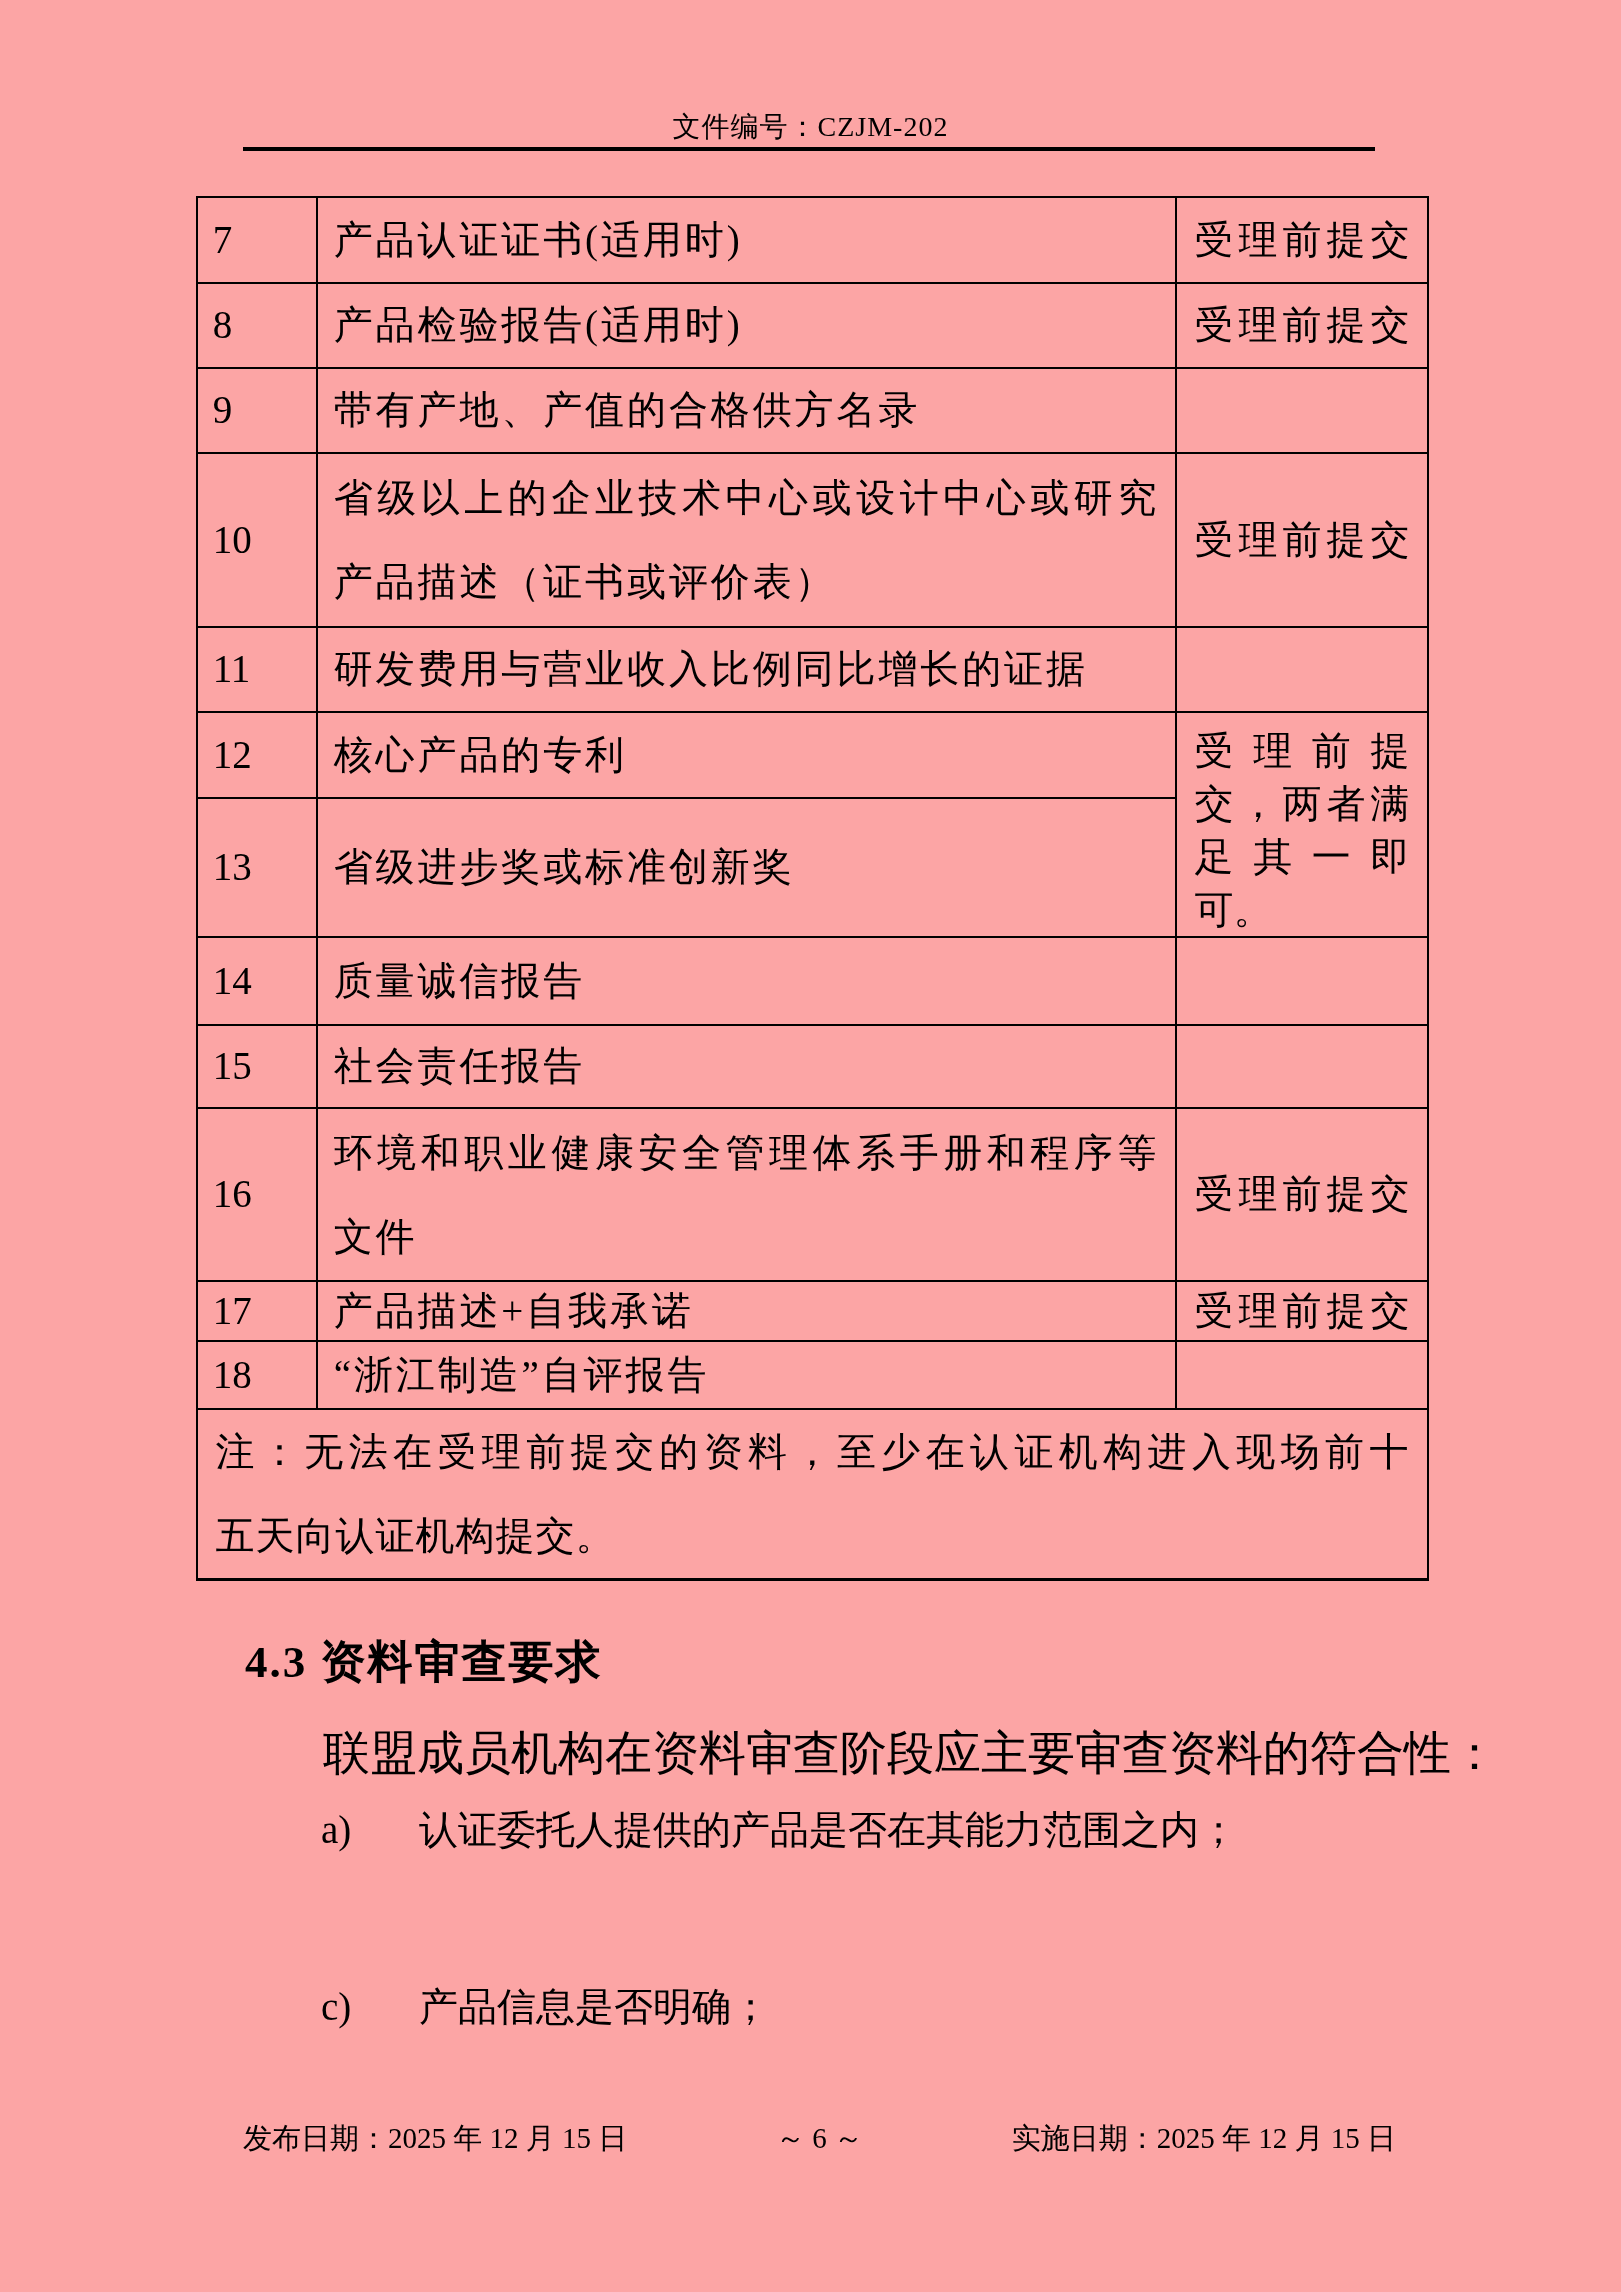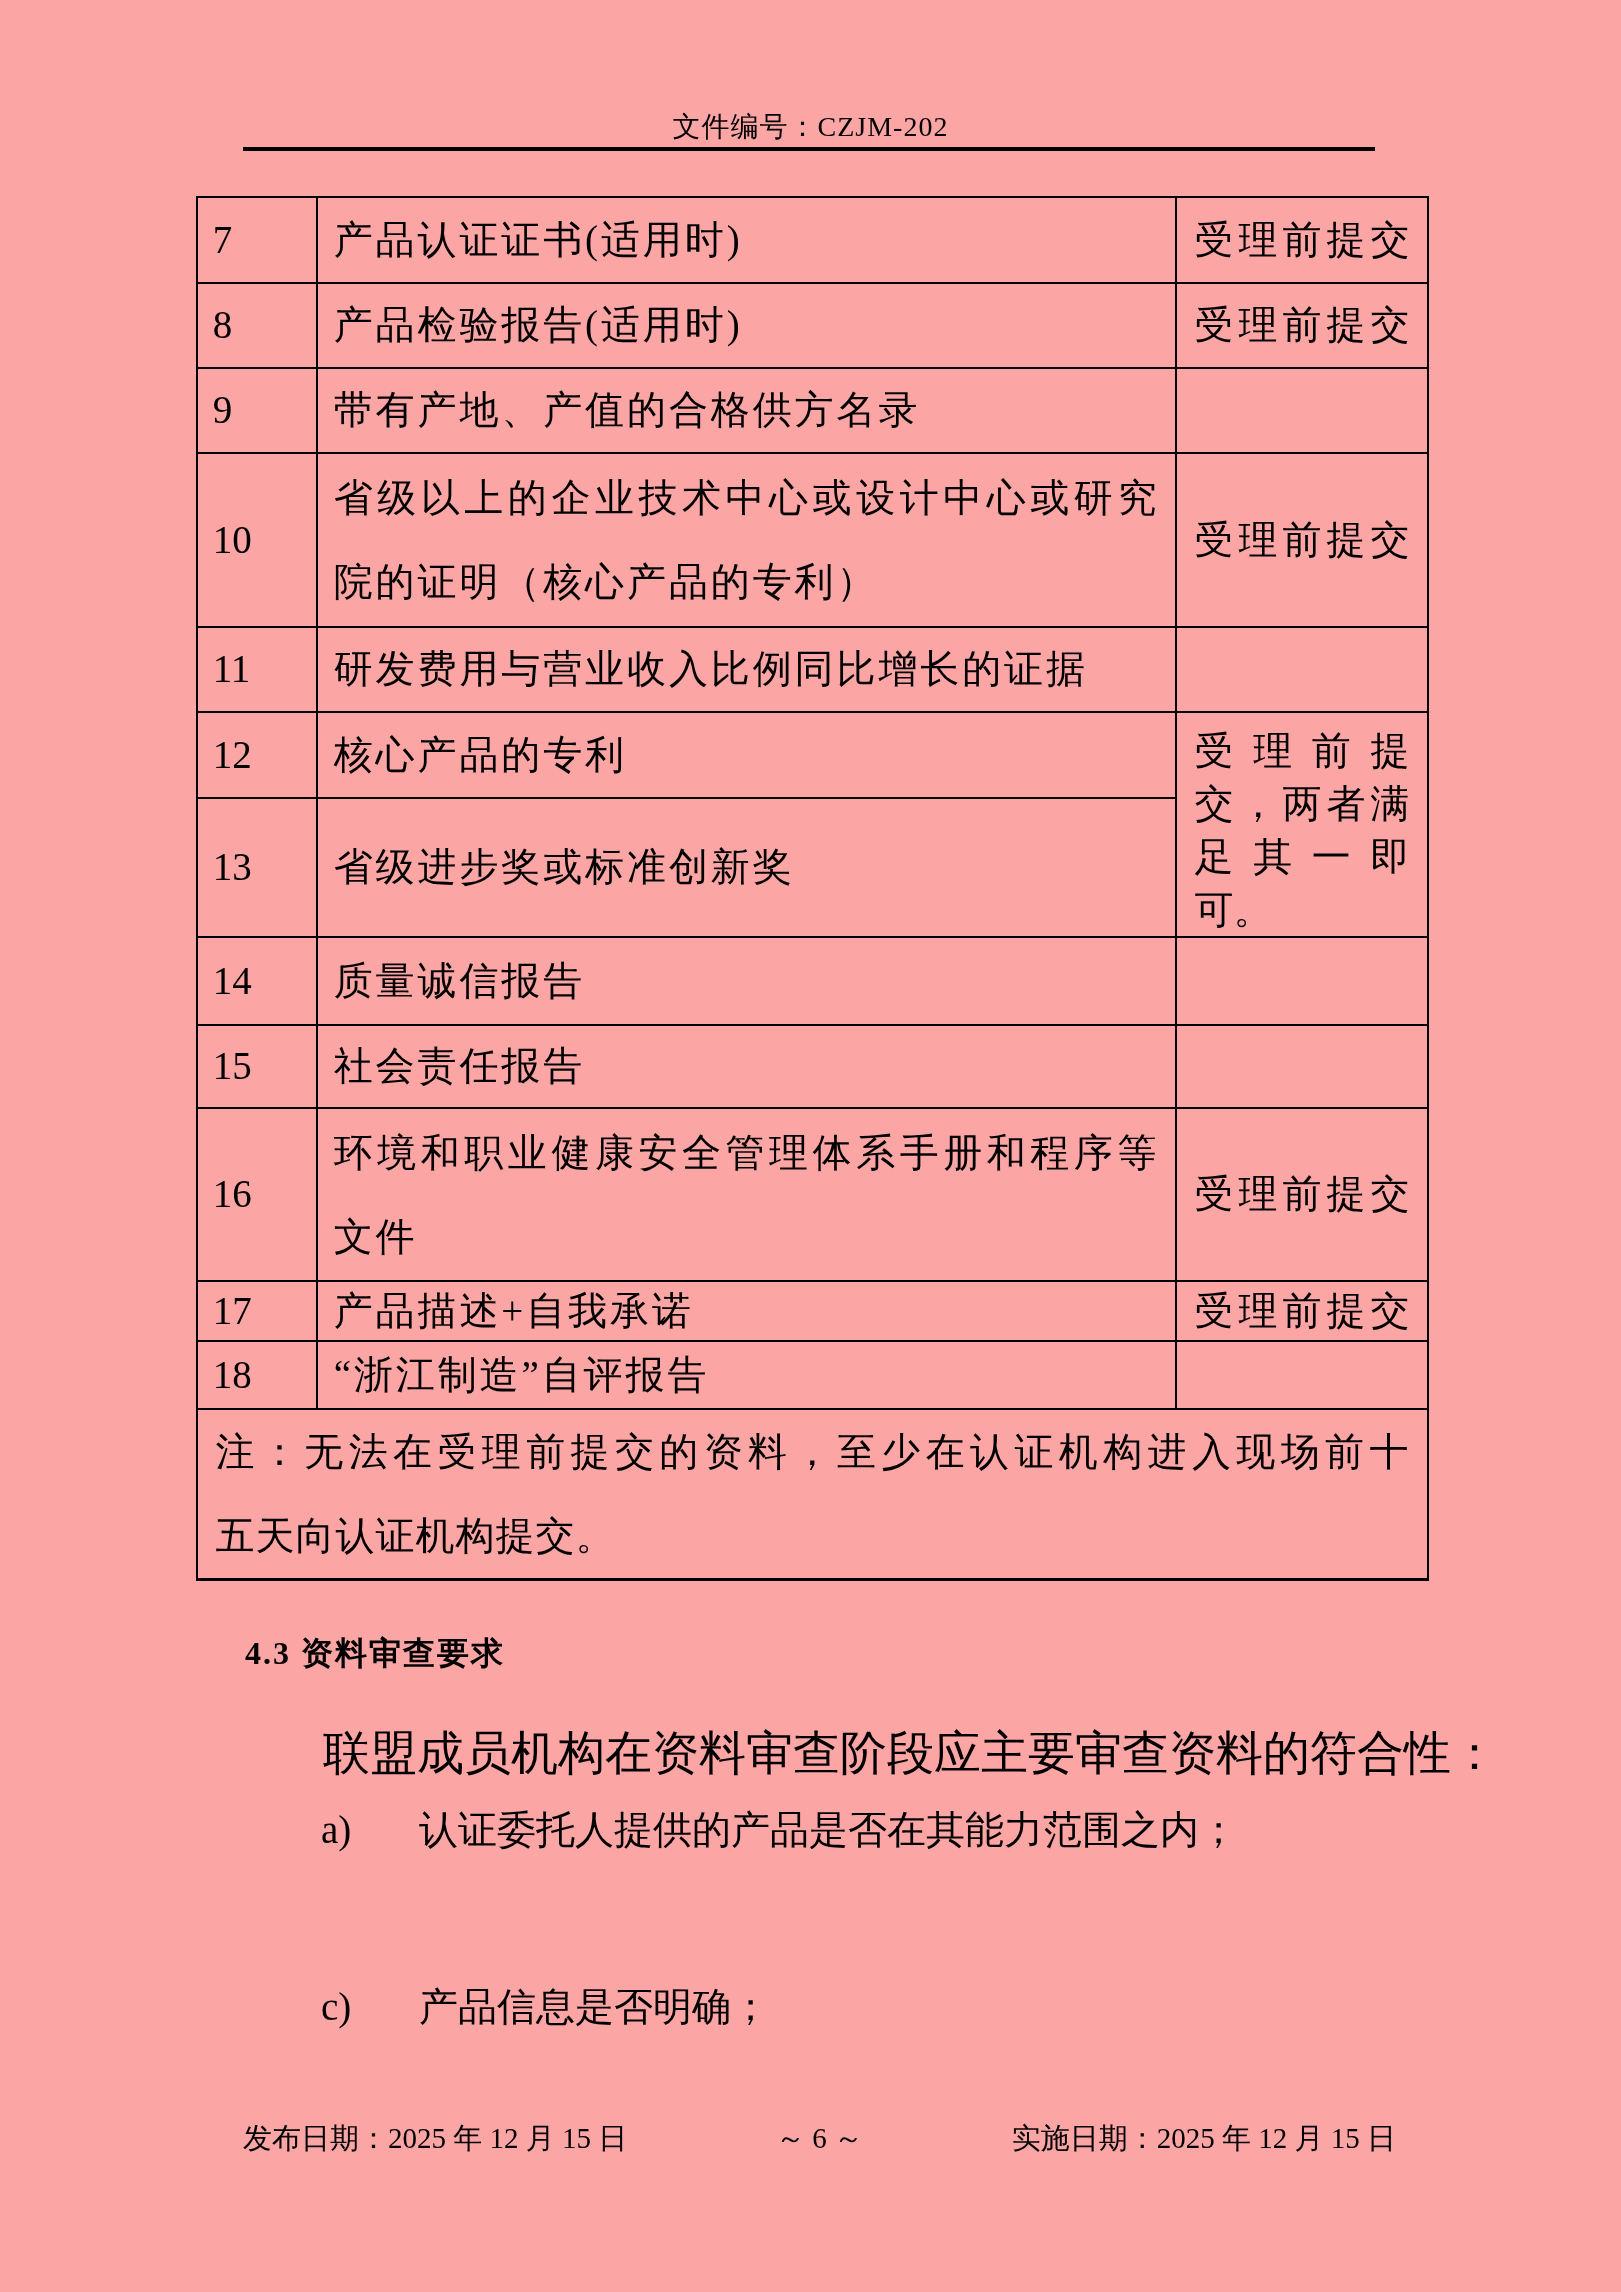--- a/index.html
+++ b/index.html
@@ -59,21 +59,21 @@
     text-align: justify;
     text-align-last: justify;
     text-justify: inter-character;
     font-family: Liberation Serif, serif;
   }
 
   
   .sec-heading {
     position: absolute;
     top: 1632px; left: 245px;
-    font-size: 32px;
+    font-size: 45px;
     font-weight: bold;
     letter-spacing: 2px;
   }
   .sec-intro {
     position: absolute;
     top: 1722px; left: 323px;
     font-size: 47px;
   }
   .sec-item {
     position: absolute;
@@ -130,21 +130,21 @@
       </tr>
       <tr style="height:85px">
         <td class="num">9</td>
         <td class="name">带有产地、产值的合格供方名录</td>
         <td class="req"></td>
       </tr>
       <tr style="height:174px">
         <td class="num">10</td>
         <td class="name">
           <div class="ml jline">省级以上的企业技术中心或设计中心或研究</div>
-          <div class="ml">院的证明（核心产品的专利）</div>
+          <div class="ml">产品描述（证书或评价表）</div>
         </td>
         <td class="req">
             <div class="jline">受理前提交</div>
           </td>
       </tr>
       <tr style="height:85px">
         <td class="num">11</td>
         <td class="name">研发费用与营业收入比例同比增长的证据</td>
         <td class="req"></td>
       </tr>

